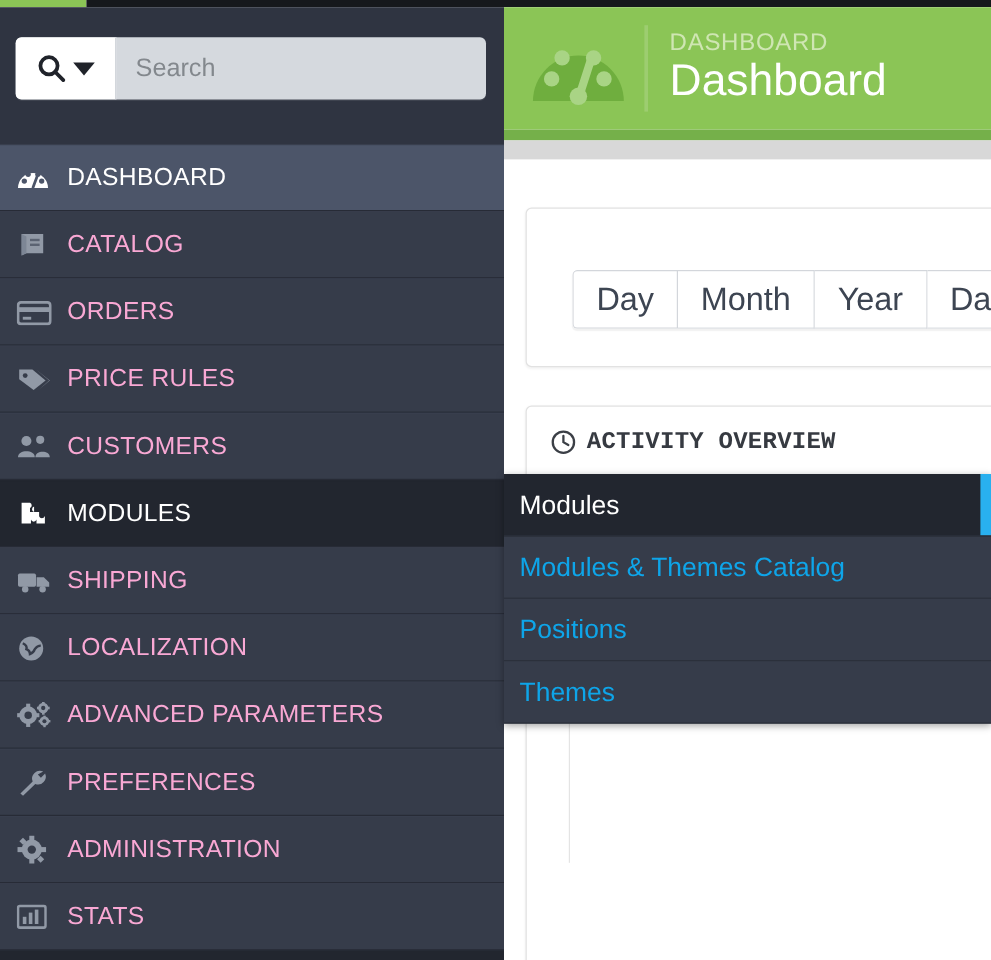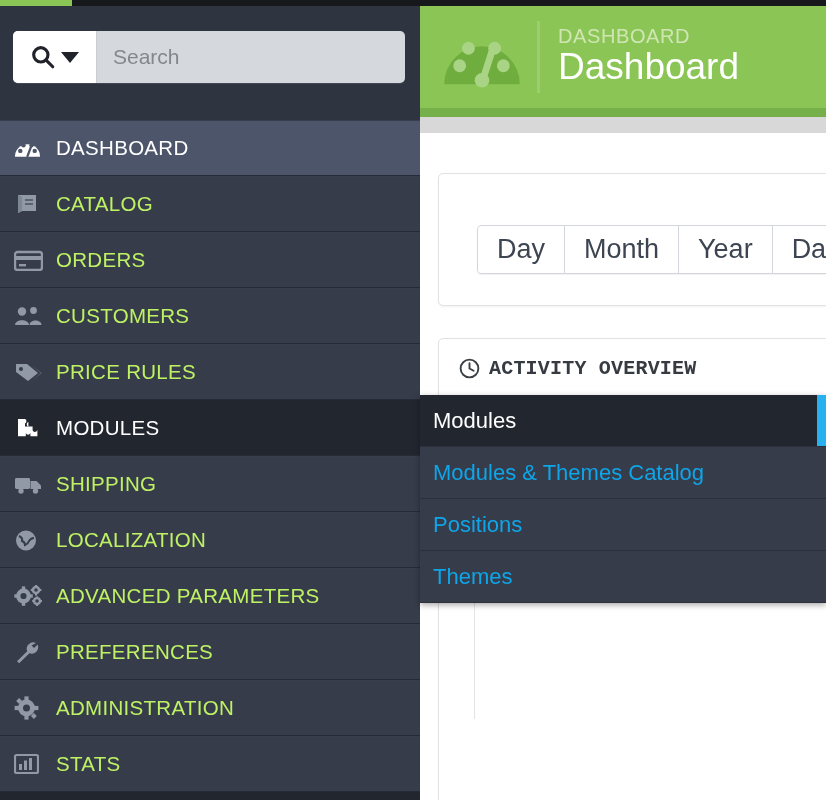--- a/index.html
+++ b/index.html
@@ -57,21 +57,21 @@
   }
   .search-input::placeholder { color:#83888d; }
 
   .nav { position:absolute; left:0; top:114px; width:420px; }
   .nav-item {
     position:relative;
     height:56px; display:flex; align-items:center;
     padding-left:14px;
     border-bottom:1px solid #272b36;
     border-top:1px solid #383e4d;
-    color:#bef264;
+    color:#f9a8d4;
     font-size:20.5px;
     letter-spacing:0.3px;
     cursor:pointer;
     background:#363c4a;
   }
   .nav-item.active-page { background:#4c5569; color:#ffffff; }
   .nav-item.open-menu { background:#22262f; color:#ffffff; border-top-color:#22262f; }
   .nav-item .ic {
     width:34px; height:26px; margin-right:8px;
     display:flex; align-items:center; justify-content:flex-start;
@@ -268,38 +268,38 @@
             <rect x="1" y="6" width="27" height="4" fill="#9199a6"></rect>
             <rect x="5" y="14" width="7" height="2.4" fill="#9199a6"></rect>
           </svg>
         </span>
         <span class="lbl">ORDERS</span>
       </div>
 
       <div class="nav-item">
         <span class="ic">
           <svg class="svgic" width="29" height="22" viewBox="0 0 29 22">
+            <path d="M2 3 L13 3 L24 12 L14 20 L2 11 Z" fill="#9199a6"></path>
+            <circle cx="7" cy="8" r="2" fill="#363c4a"></circle>
+            <path d="M16 3 L27 12 L18 20 L27.5 12 Z" fill="#9199a6"></path>
+          </svg>
+        </span>
+        <span class="lbl">PRICE RULES</span>
+      </div>
+
+      <div class="nav-item">
+        <span class="ic">
+          <svg class="svgic" width="29" height="22" viewBox="0 0 29 22">
             <circle cx="8" cy="6.5" r="4.2" fill="#9199a6"></circle>
             <circle cx="19.5" cy="5.5" r="3.4" fill="#9199a6"></circle>
             <path d="M1 20 C1 13.5 15 13.5 15 20 Z" fill="#9199a6"></path>
             <path d="M15.5 20 C15.5 14 27.5 14 27.5 20 Z" fill="#9199a6"></path>
           </svg>
         </span>
         <span class="lbl">CUSTOMERS</span>
-      </div>
-
-      <div class="nav-item">
-        <span class="ic">
-          <svg class="svgic" width="29" height="22" viewBox="0 0 29 22">
-            <path d="M2 3 L13 3 L24 12 L14 20 L2 11 Z" fill="#9199a6"></path>
-            <circle cx="7" cy="8" r="2" fill="#363c4a"></circle>
-            <path d="M16 3 L27 12 L18 20 L27.5 12 Z" fill="#9199a6"></path>
-          </svg>
-        </span>
-        <span class="lbl">PRICE RULES</span>
       </div>
 
       <div class="nav-item open-menu">
         <span class="ic">
           <svg class="svgic" width="29" height="22" viewBox="0 0 29 22">
             <path d="M4 2 h7 a2.4 2.4 0 0 1 0 4.4 h0 v3.2 h3.4 a2.4 2.4 0 0 1 0-4.6 v-0.2 h0 v4.8 h4.2 v3.6 a2.4 2.4 0 0 0 4.6 0 h0.2 v6 h-7 v-3.2 a2.4 2.4 0 0 1-4.6 0 v3.2 h-7.8 z" fill="#ffffff"></path>
           </svg>
         </span>
         <span class="lbl">MODULES</span>
       </div>

